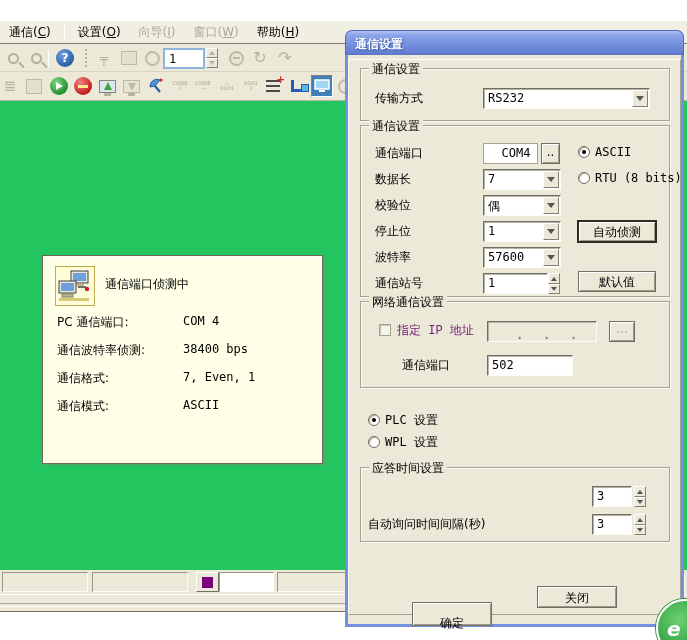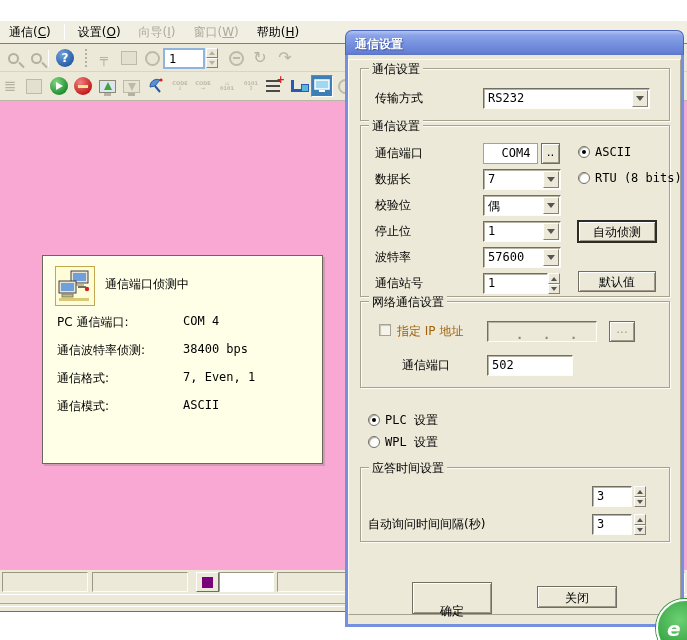--- a/index.html
+++ b/index.html
@@ -58,21 +58,21 @@
                     border-left:4px solid transparent; border-right:4px solid transparent; border-top:8px solid #BDBAAA; }
   .icon-pressed { border:1px solid; border-color:#848278 #fff #fff #848278; background:#3E7FB8; width:22px; height:22px; top:3px; }
   .regs { position:relative; width:16px; height:14px; }
   .regs i { position:absolute; left:0; width:14px; height:2px; background:#4A4A4A; }
   .regs i:nth-child(1){top:1px;} .regs i:nth-child(2){top:6px;} .regs i:nth-child(3){top:11px;}
   .regs::after { content:"+"; position:absolute; right:-3px; top:-5px; color:#D02020; font-weight:bold; font-size:10px; }
   .bracket { width:14px; height:12px; border-left:3px solid #2858B8; border-bottom:3px solid #2858B8; position:relative; }
   .bracket::after { content:""; position:absolute; right:-4px; bottom:-3px; width:6px; height:6px; background:#58B8D8; border:1px solid #2858B8; }
 
   
-  #client { position:absolute; left:0; top:80px; width:687px; height:469px; background:#f9a8d4; }
+  #client { position:absolute; left:0; top:80px; width:687px; height:469px; background:#22c55e; }
 
   
   #detect { position:absolute; left:42px; top:154px; width:281px; height:209px; background:#FFFFE8;
             border:1px solid #6A675C; box-shadow:inset 1px 1px 0 #FFFFF8, 2px 2px 0 rgba(130,128,116,.35); }
   #detect-iconbox { position:absolute; left:12px; top:10px; width:40px; height:40px; background:#FFFCD8; border:1px solid #C0A850; }
   #detect-title { position:absolute; left:62px; top:20px; }
   .drow-label { position:absolute; left:14px; }
   .drow-value { position:absolute; left:140px; font-family:"DejaVu Sans Mono",monospace; }
   #interrupt-btn { position:absolute; left:186px; top:171px; width:84px; height:25px; background:#ECE9D8;
                    border:1px solid #403E36; box-shadow:inset 1px 1px 0 #fff, inset -1px -1px 0 #9E9A87; text-align:center; padding-top:4px; }
@@ -99,21 +99,21 @@
                padding:5px 0 0 9px; text-shadow:1px 1px 1px #3A55A0; }
   #dlg-body { position:absolute; left:0; top:25px; width:100%; height:572px; background:#ECE9D8;
               border:3px solid #7490DE; border-top:none; }
   #dlg-inner { position:absolute; left:3px; top:29px; width:333px; height:556px;
                border:1px solid; border-color:#FDFCF5 #A5A294 #A5A294 #FDFCF5; }
 
   .group { position:absolute; border:1px solid #A5A294; box-shadow:1px 1px 0 #FDFCF5, inset 1px 1px 0 #FDFCF5; }
   .group-title { position:absolute; left:8px; top:-8px; background:#ECE9D8; padding:0 3px; }
 
   .fld-label { position:absolute; line-height:20px; white-space:nowrap; }
-  .fld-label.grey { color:#a16207; }
+  .fld-label.grey { color:#701a75;font-family:Liberation Mono, monospace; }
 
   .combo { position:absolute; height:21px; background:#fff; border:1px solid; border-color:#716F64 #FDFCF5 #FDFCF5 #716F64; box-shadow:inset 1px 1px 0 #B8B4A4; }
   .combo .cval { position:absolute; left:4px; top:2px; font-family:"DejaVu Sans Mono",monospace; }
   .combo .cbtn { position:absolute; right:1px; top:1px; bottom:1px; width:16px; background:#ECE9D8;
                  border:1px solid; border-color:#fff #848278 #848278 #fff; display:flex; align-items:center; justify-content:center; }
   .combo .cbtn .tri-down { border-left-width:4px; border-right-width:4px; border-top-width:5px; }
 
   .editbox { position:absolute; height:21px; background:#fff; border:1px solid; border-color:#716F64 #FDFCF5 #FDFCF5 #716F64;
              box-shadow:inset 1px 1px 0 #B8B4A4; padding:2px 0 0 4px; font-family:"DejaVu Sans Mono",monospace; }
   .editbox.disabled { background:#ECE9D8; color:#8A8778; }
@@ -407,21 +407,21 @@
     <div class="editbox" style="left:247px; top:484px; width:40px">3</div>
     <div class="spin-stack" style="left:289px; top:484px">
       <div class="spin-btn" style="height:11px">
           <div class="tri-up"></div>
         </div>
       <div class="spin-btn" style="height:10px">
           <div class="tri-down"></div>
         </div>
     </div>
 
-    <div class="push-btn" style="left:67px; top:552px; width:80px; height:32px; padding-top:20px">确定</div>
+    <div class="push-btn" style="left:67px; top:572px; width:80px; height:24px; padding-top:12px">确定</div>
     <div class="push-btn" style="left:192px; top:556px; width:80px; height:22px; padding-top:3px">关闭</div>
   </div>
 
   <div id="tray-ball">
       <span>e</span>
     </div>
 
 </div>
 
 </body></html>

